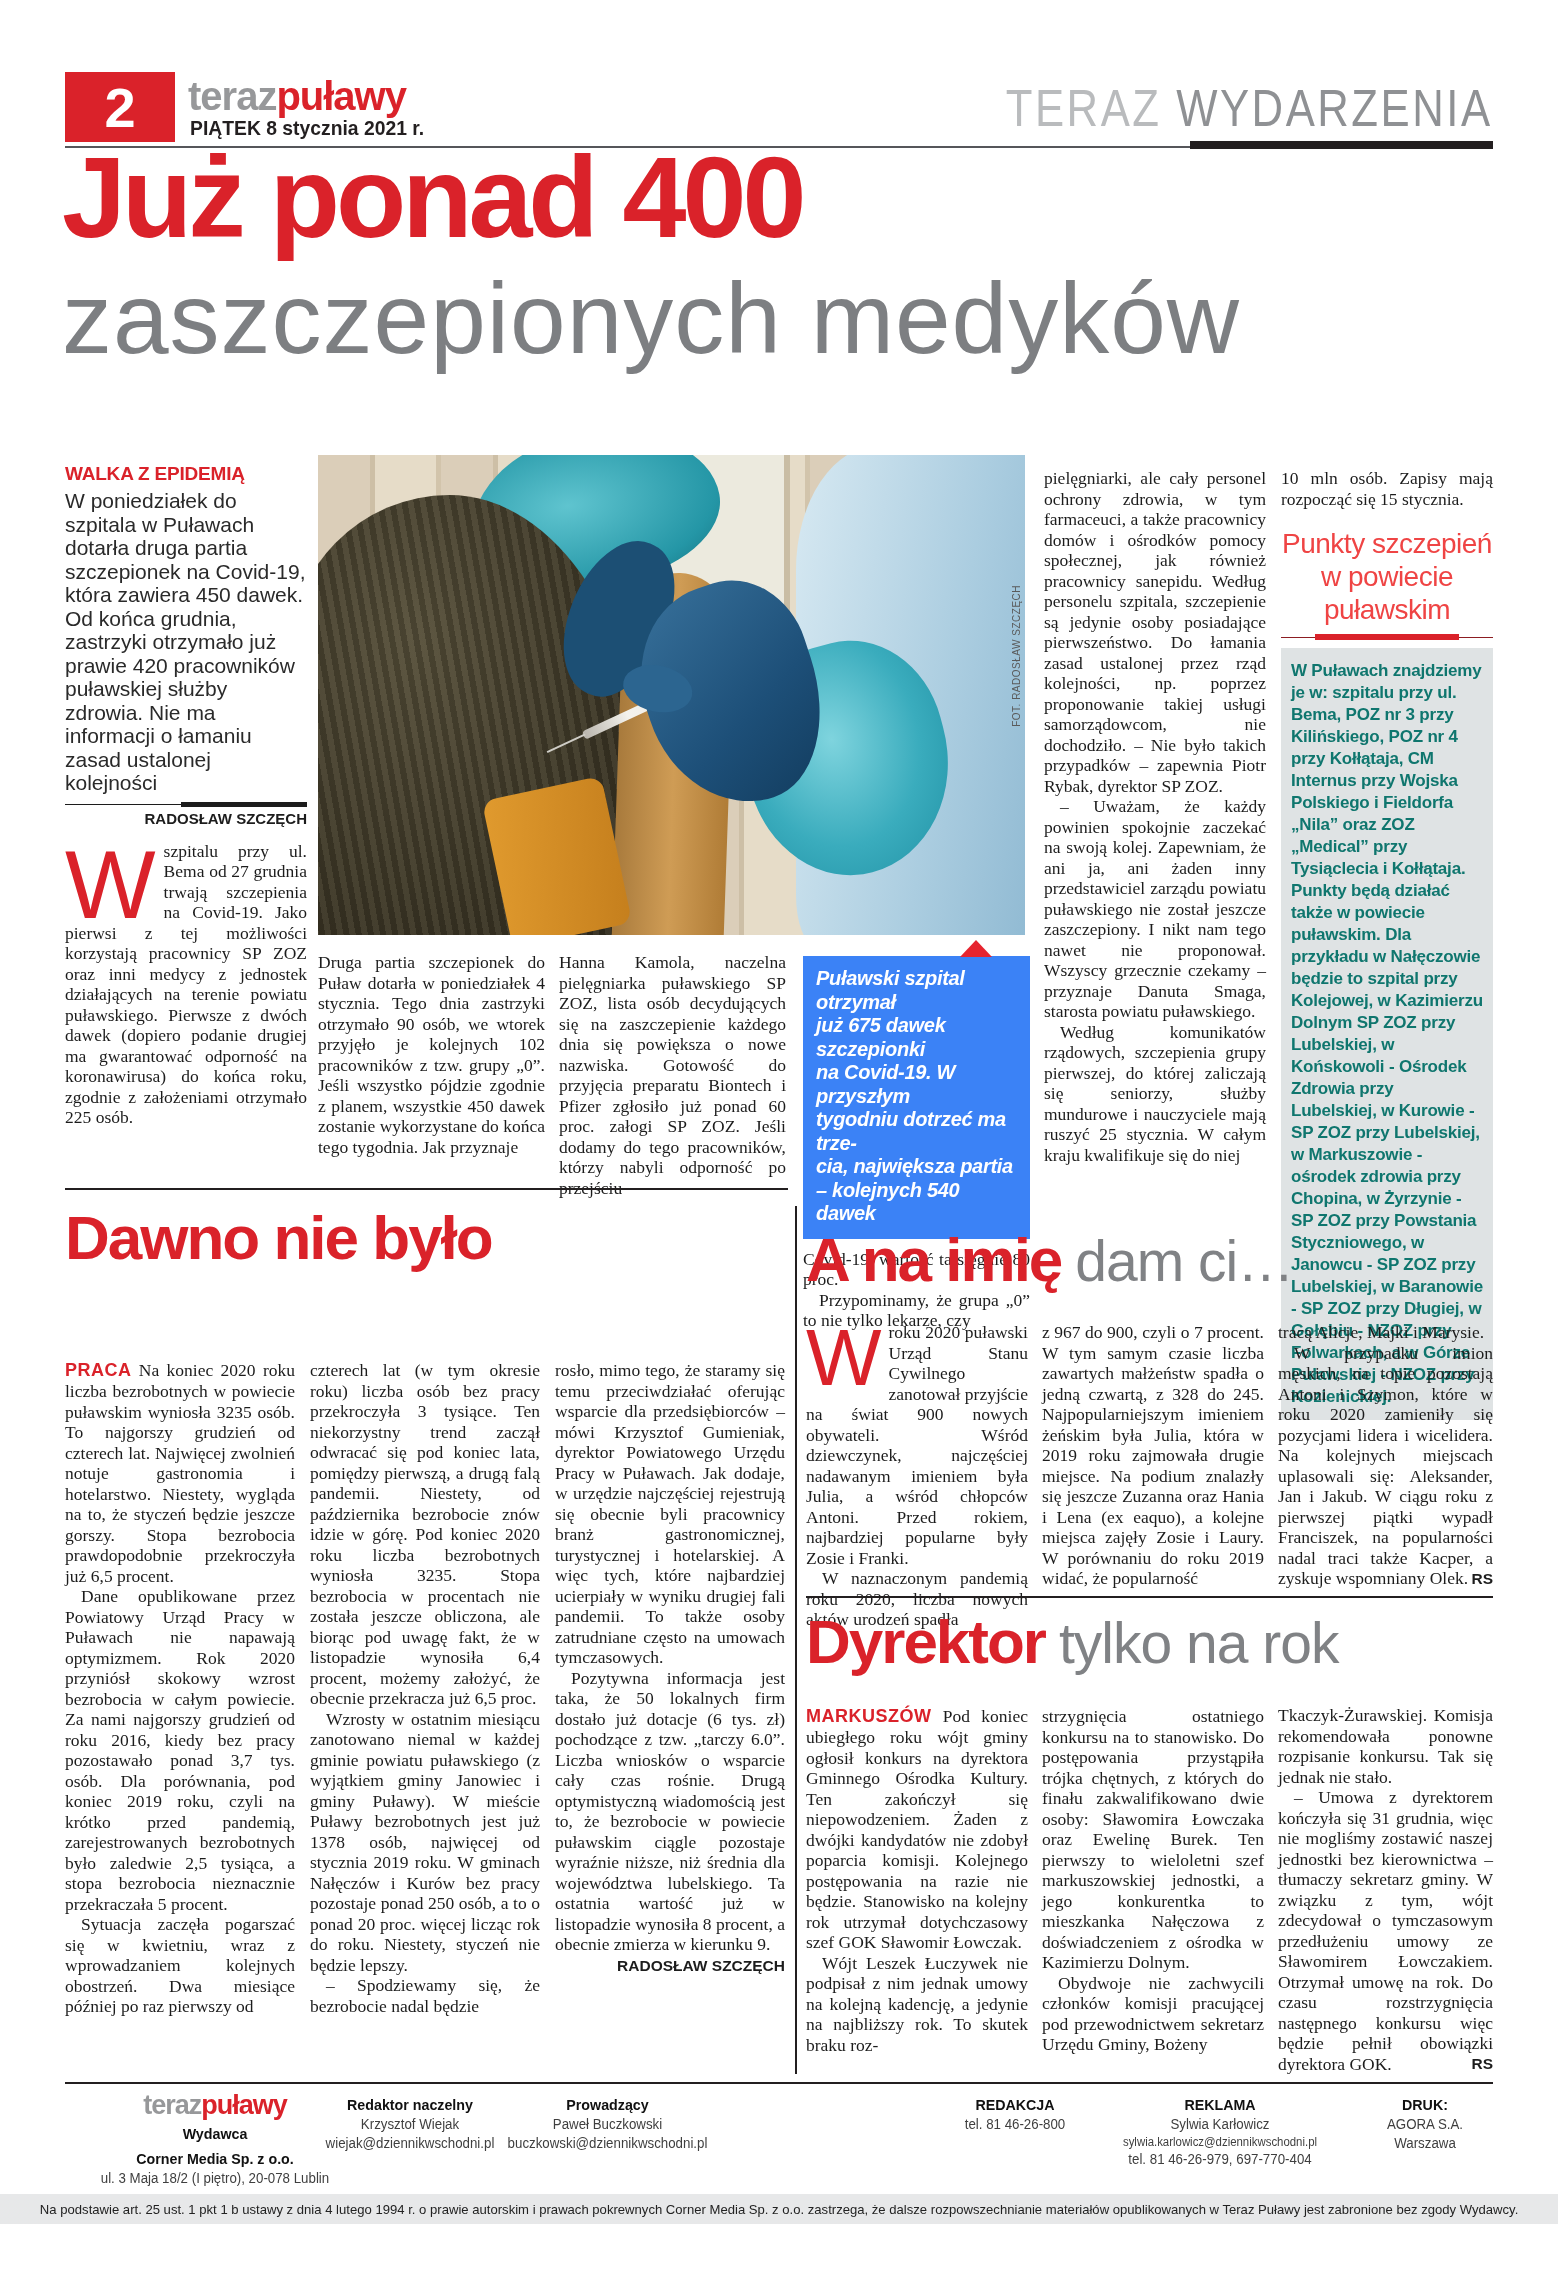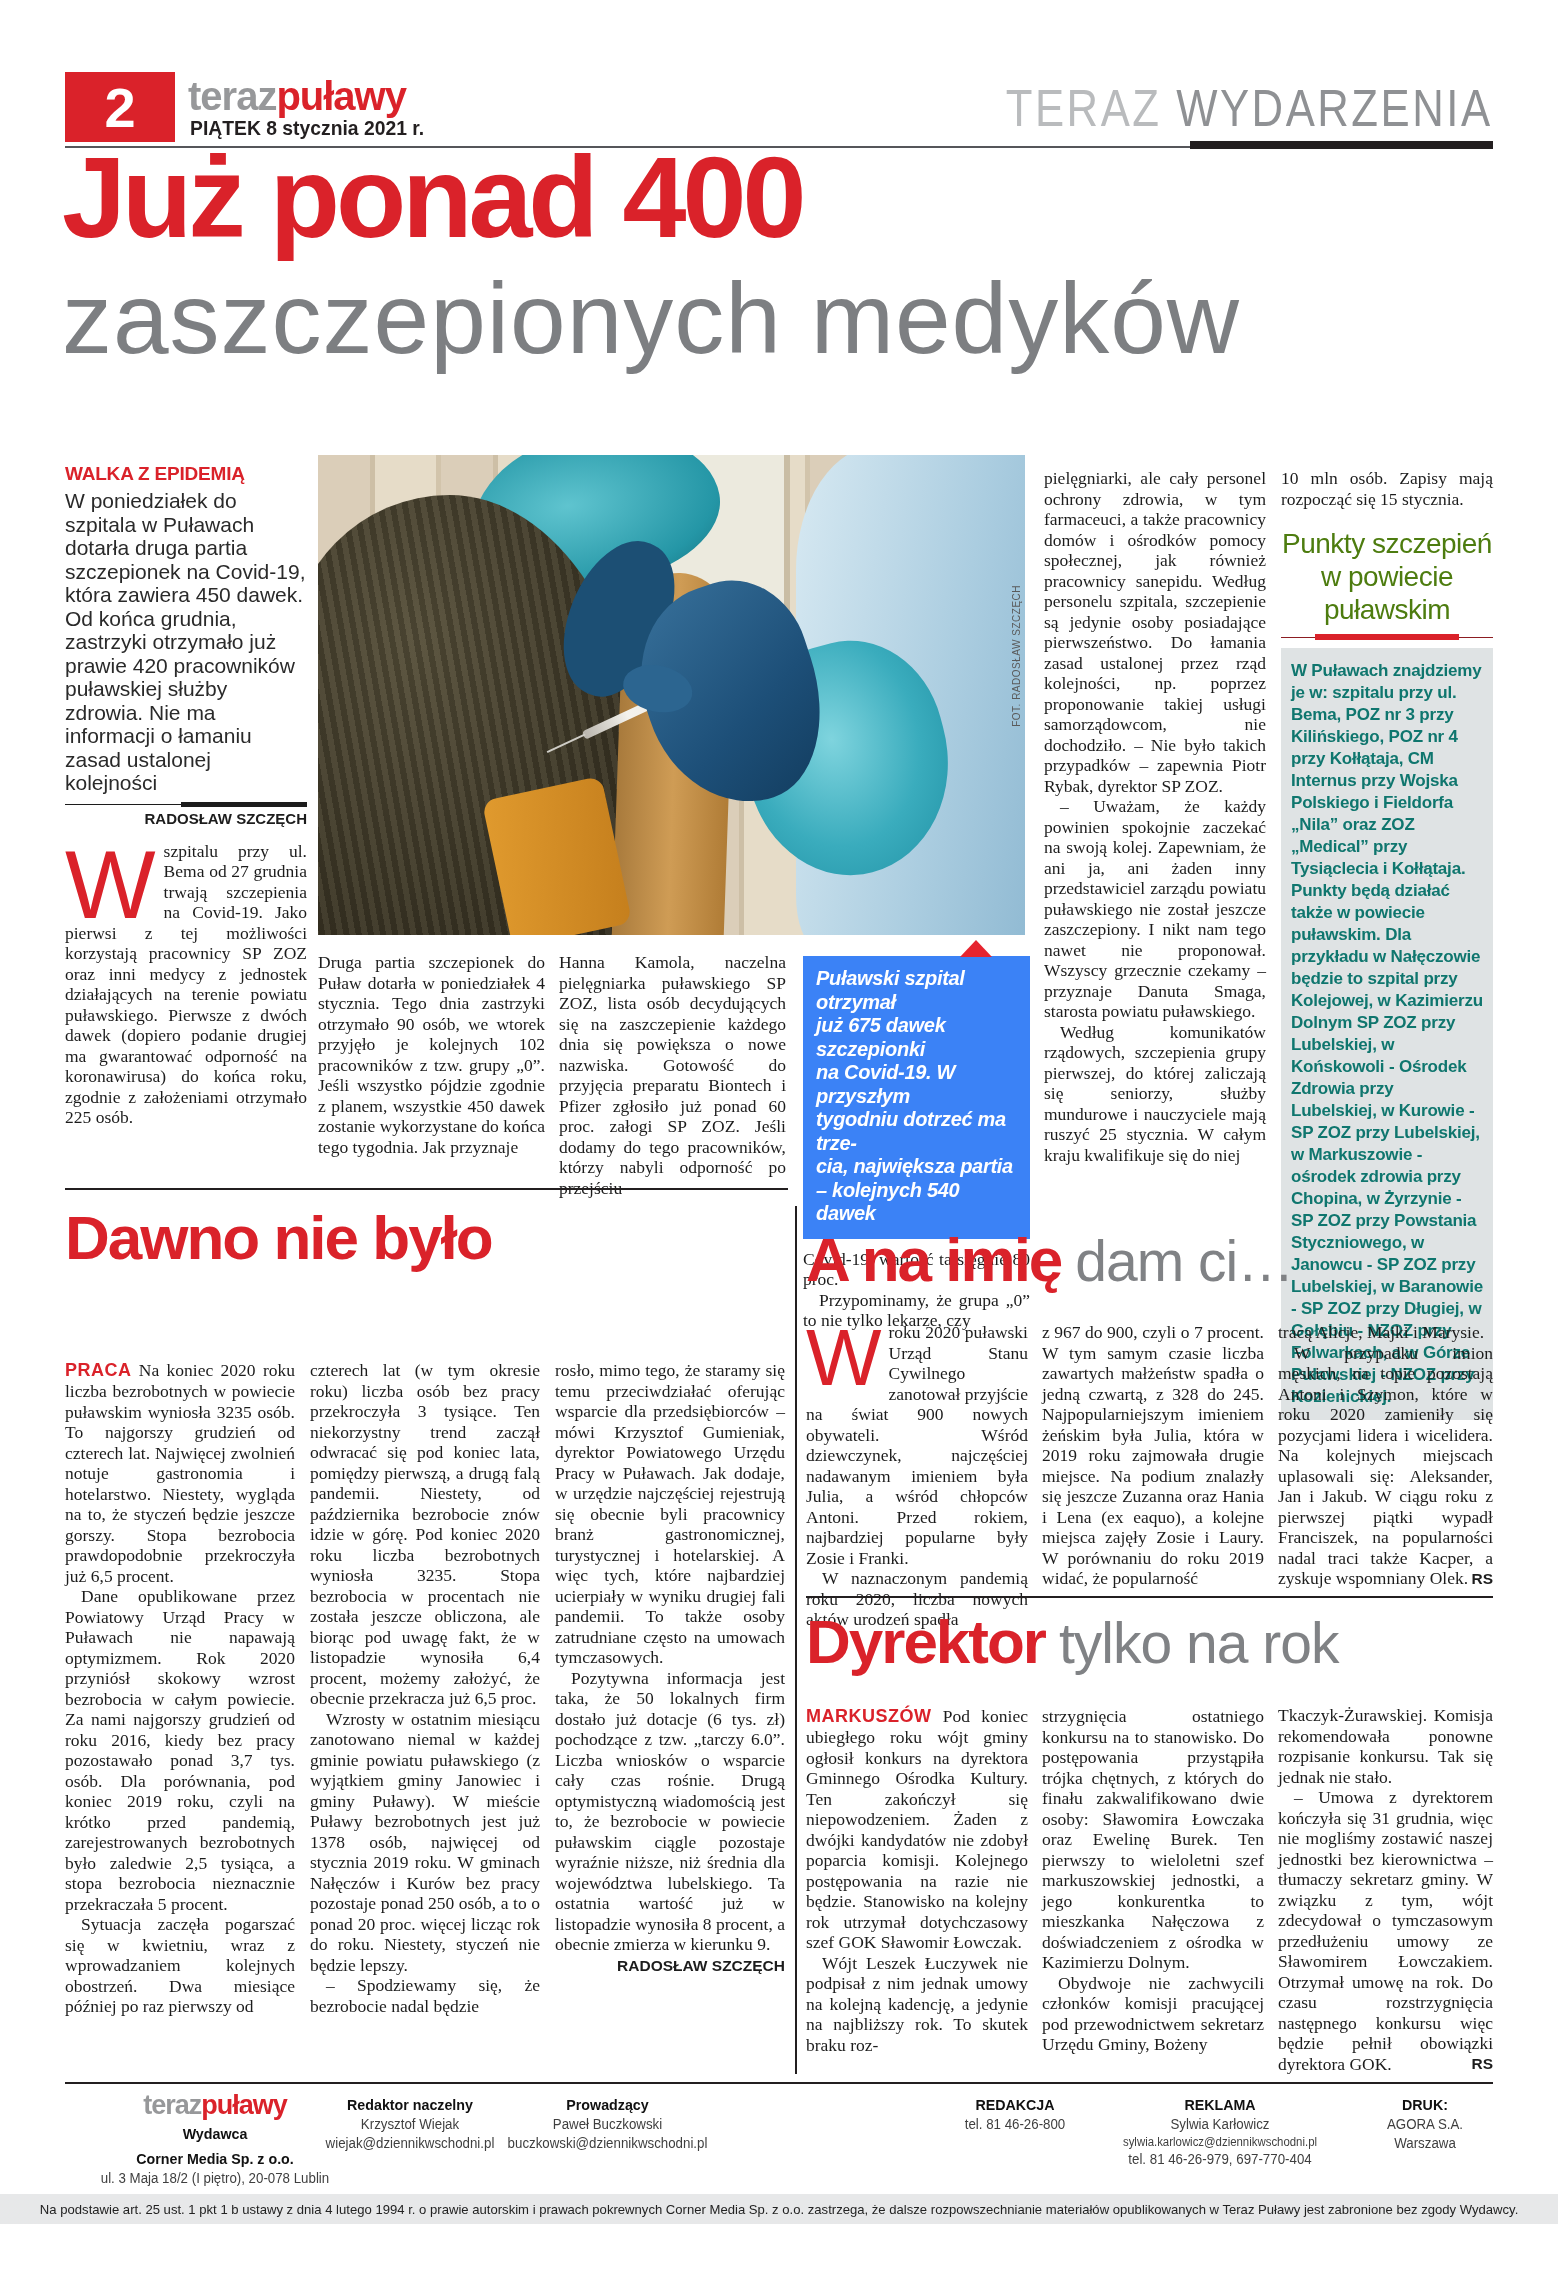--- a/index.html
+++ b/index.html
@@ -43,21 +43,21 @@
   .sec-gray{font:200 57px "Liberation Sans",sans-serif;color:#808285;letter-spacing:0;line-height:1.05;}
   .sec-gray-inline{font:200 57px "Liberation Sans",sans-serif;color:#808285;margin-left:14px;letter-spacing:-1px;}
 
   
   .pullquote{position:relative;background:#3b82f6;padding:11px 13px 13px;margin-top:36px;}
   .pullquote::before{content:"";position:absolute;top:-16px;right:38px;width:0;height:0;
      border-left:16px solid transparent;border-right:16px solid transparent;border-bottom:17px solid #e6242f;}
   .pq-text{color:#fff;font:italic 700 20px/23.5px "Liberation Sans",sans-serif;white-space:pre-line;letter-spacing:-0.3px;}
 
   
-  .sidebar-title{font:200 28px/33px "Liberation Sans",sans-serif;color:#4d7c0f;text-align:center;white-space:pre-line;letter-spacing:-0.5px;}
+  .sidebar-title{font:200 28px/33px "Liberation Sans",sans-serif;color:#ef4444;text-align:center;white-space:pre-line;letter-spacing:-0.5px;}
   .sidebar-rule{position:relative;height:8px;margin:8px 0 6px;}
   .sidebar-rule .thin{position:absolute;left:0;right:0;top:3px;height:1px;background:#8c1d22;}
   .sidebar-rule .thick{position:absolute;left:16%;width:68%;top:0;height:6px;background:#da222a;}
   .sidebar-box{background:#dfe3e4;padding:12px 10px;font:700 17px/22px "Liberation Sans",sans-serif;color:#0f766e;letter-spacing:-0.2px;text-align:left;}
 
   
   .divider-h{background:#231f20;}
   .divider-v{background:#231f20;}
 
   

